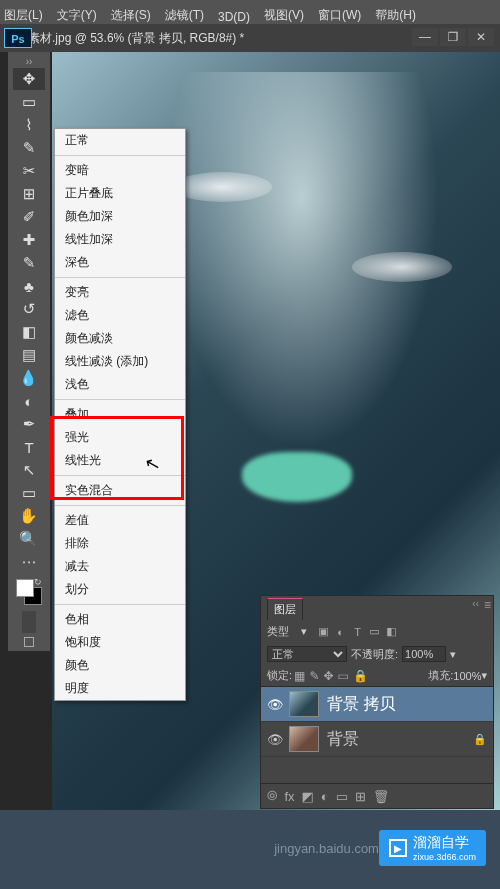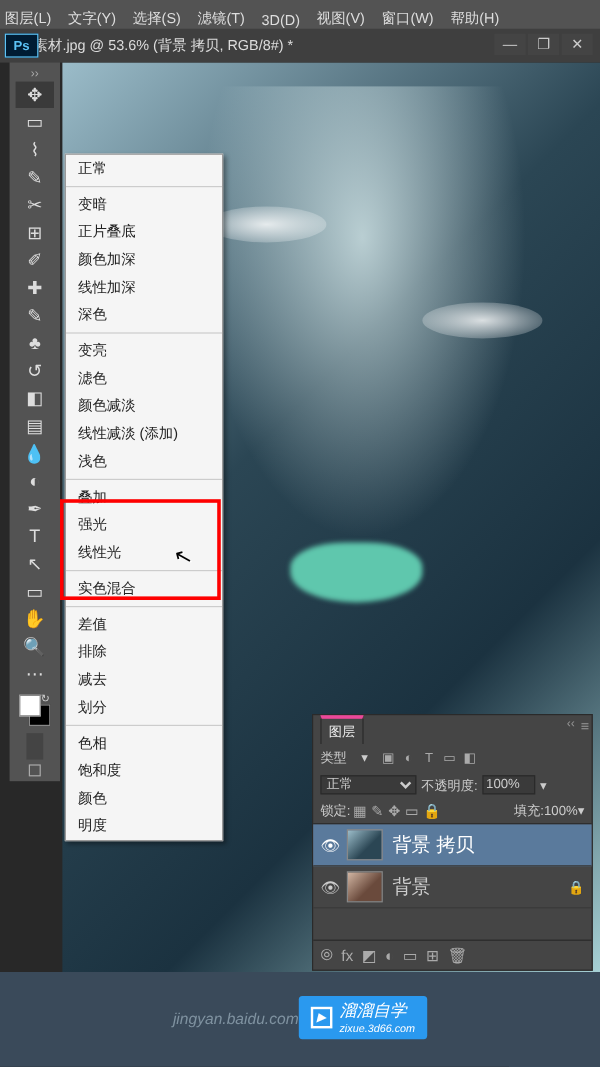--- a/index.html
+++ b/index.html
@@ -35,21 +35,21 @@
   .blend-menu { position: absolute; left: 54px; top: 128px; width: 132px; background: #f5f5f5; border: 1px solid #999; box-shadow: 2px 2px 4px rgba(0,0,0,0.4); font-size: 12px; color: #222; z-index: 10; }
   .menu-item { padding: 2px 10px; line-height: 19px; white-space: nowrap; }
   .menu-item.hover { background: #1e90ff; color: #fff; }
   .menu-sep { border-top: 1px solid #ccc; margin: 3px 0; }
   .cursor-arrow { position: absolute; left: 145px; top: 453px; font-size: 18px; color: #000; z-index: 20; transform: rotate(-15deg); pointer-events: none; text-shadow: 1px 1px 0 #fff; }
   .red-box { position: absolute; left: 50px; top: 416px; width: 134px; height: 84px; border: 3px solid #fe0000; z-index: 15; pointer-events: none; }
 
   .layers-panel { position: absolute; right: 6px; top: 595px; width: 234px; background: #454545; font-size: 11px; color: #ccc; border: 1px solid #2a2a2a; z-index: 3; }
   .lp-tabs { height: 24px; display: flex; align-items: flex-end; position: relative; padding-left: 6px; gap: 4px; }
   .lp-tab { padding: 3px 6px; font-size: 11px; color: #aaa; }
-  .lp-tab.active { background: #454545; color: #eee; border-top: 3px solid #ec4899; border-left: 1px solid #2a2a2a; border-right: 1px solid #2a2a2a; }
+  .lp-tab.active { background: #454545; color: #eee; border-top: 1px solid #ec4899; border-left: 1px solid #2a2a2a; border-right: 1px solid #2a2a2a; }
   .lp-close { position: absolute; right: 14px; top: 2px; font-size: 10px; color: #999; }
   .lp-menu { position: absolute; right: 2px; top: 2px; font-size: 12px; color: #999; }
   .lp-type-row { padding: 4px 6px; display:flex; align-items:center; gap:6px;}
   .lp-kind { display: flex; align-items: center; gap: 12px; font-size: 11px; }
   .filter-icons { display:flex; gap:3px; margin-left:4px;}
   .filter-icons span{ width:14px; height:14px; display:flex; align-items:center; justify-content:center; font-size:11px; color:#aaa;}
   .lp-row { display: flex; align-items: center; padding: 3px 6px; gap: 4px; }
   .lp-row select { background: #3a3a3a; color: #ccc; border: 1px solid #2a2a2a; font-size: 11px; width: 80px; }
   .lp-row .lbl { font-size: 11px; color: #ccc; }
   .lp-row .val { background: #3a3a3a; color: #ccc; border: 1px solid #2a2a2a; width: 44px; font-size: 11px; padding: 1px 2px; display:inline-block;}
@@ -62,21 +62,21 @@
   .eye { width: 14px; text-align: center; font-size: 13px; }
   .thumb { width: 30px; height: 26px; background: #223a46; border: 1px solid #888; background-size: cover; }
   .thumb.face { background: linear-gradient(135deg,#9bbcc9 0%,#2b4654 60%);}
   .thumb.face2 { background: linear-gradient(135deg,#d2b6a3 0%,#6a4a3c 60%);}
   .layer-name { font-size: 16px; }
   .lock-right { margin-left: auto; font-size: 11px; color: #ccc; }
   .lp-footer { padding: 4px 6px; display: flex; align-items: center; gap: 7px; border-top: 1px solid #2a2a2a; }
   .lp-footer span { font-size: 13px; color: #aaa; }
   .lp-spacer { height: 26px; }
 
-  .watermark-bar { position: absolute; left: 0; top: 808px; width: 500px; height: 80px; display: flex; align-items: center; justify-content: center; padding: 0 14px; font-style: italic; }
+  .watermark-bar { position: absolute; left: 0; top: 808px; width: 500px; height: 80px; display: flex; align-items: center; justify-content: flex-end; padding: 0 14px; }
   .wm-url { color: #7f92a0; font-size: 13px; }
   .wm-logo { display: flex; align-items: center; gap: 6px; background: #2a99ef; color: #fff; padding: 4px 10px; border-radius: 3px; font-size: 14px; }
   .wm-logo .tri { width: 18px; height: 18px; border: 2px solid #fff; display: flex; align-items: center; justify-content: center; font-size: 10px; }
 </style>
 </head>
 <body>
 
 <div class="app-window">
 
   <div class="menubar">

